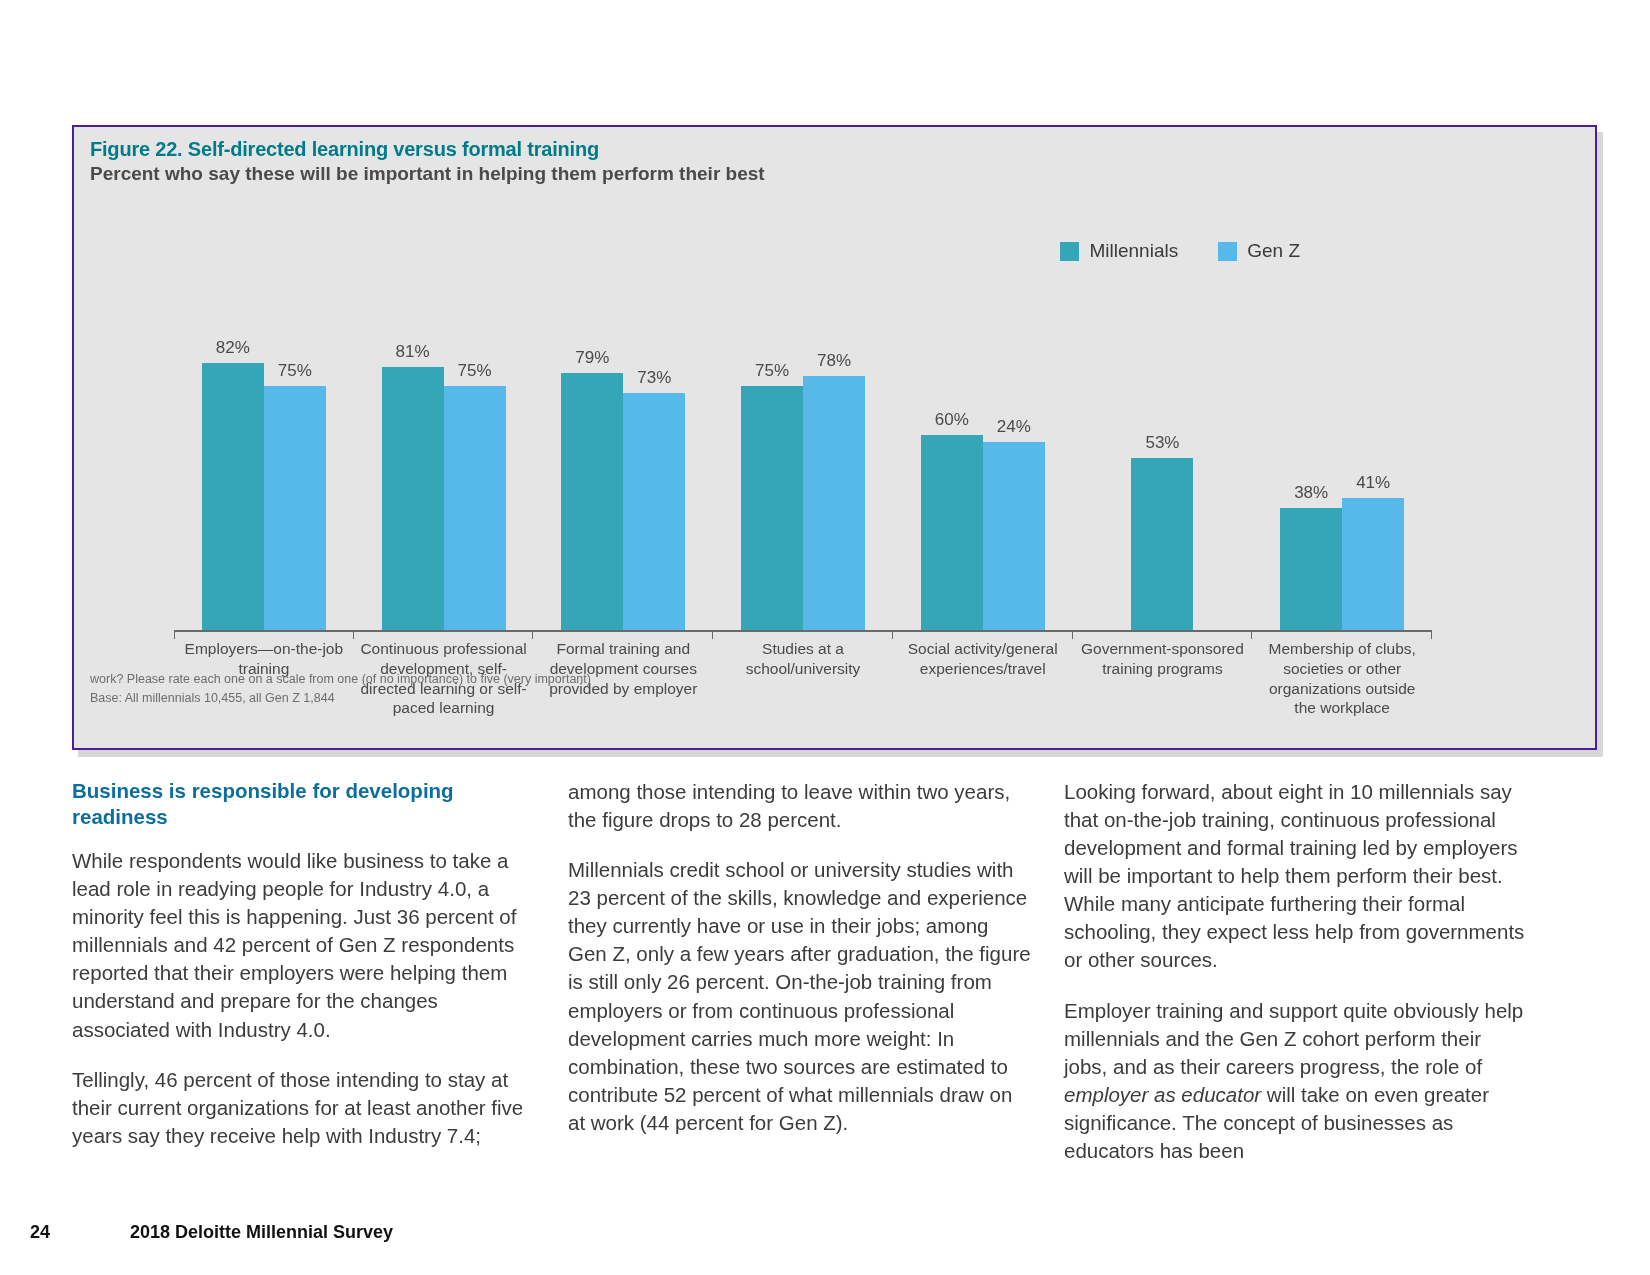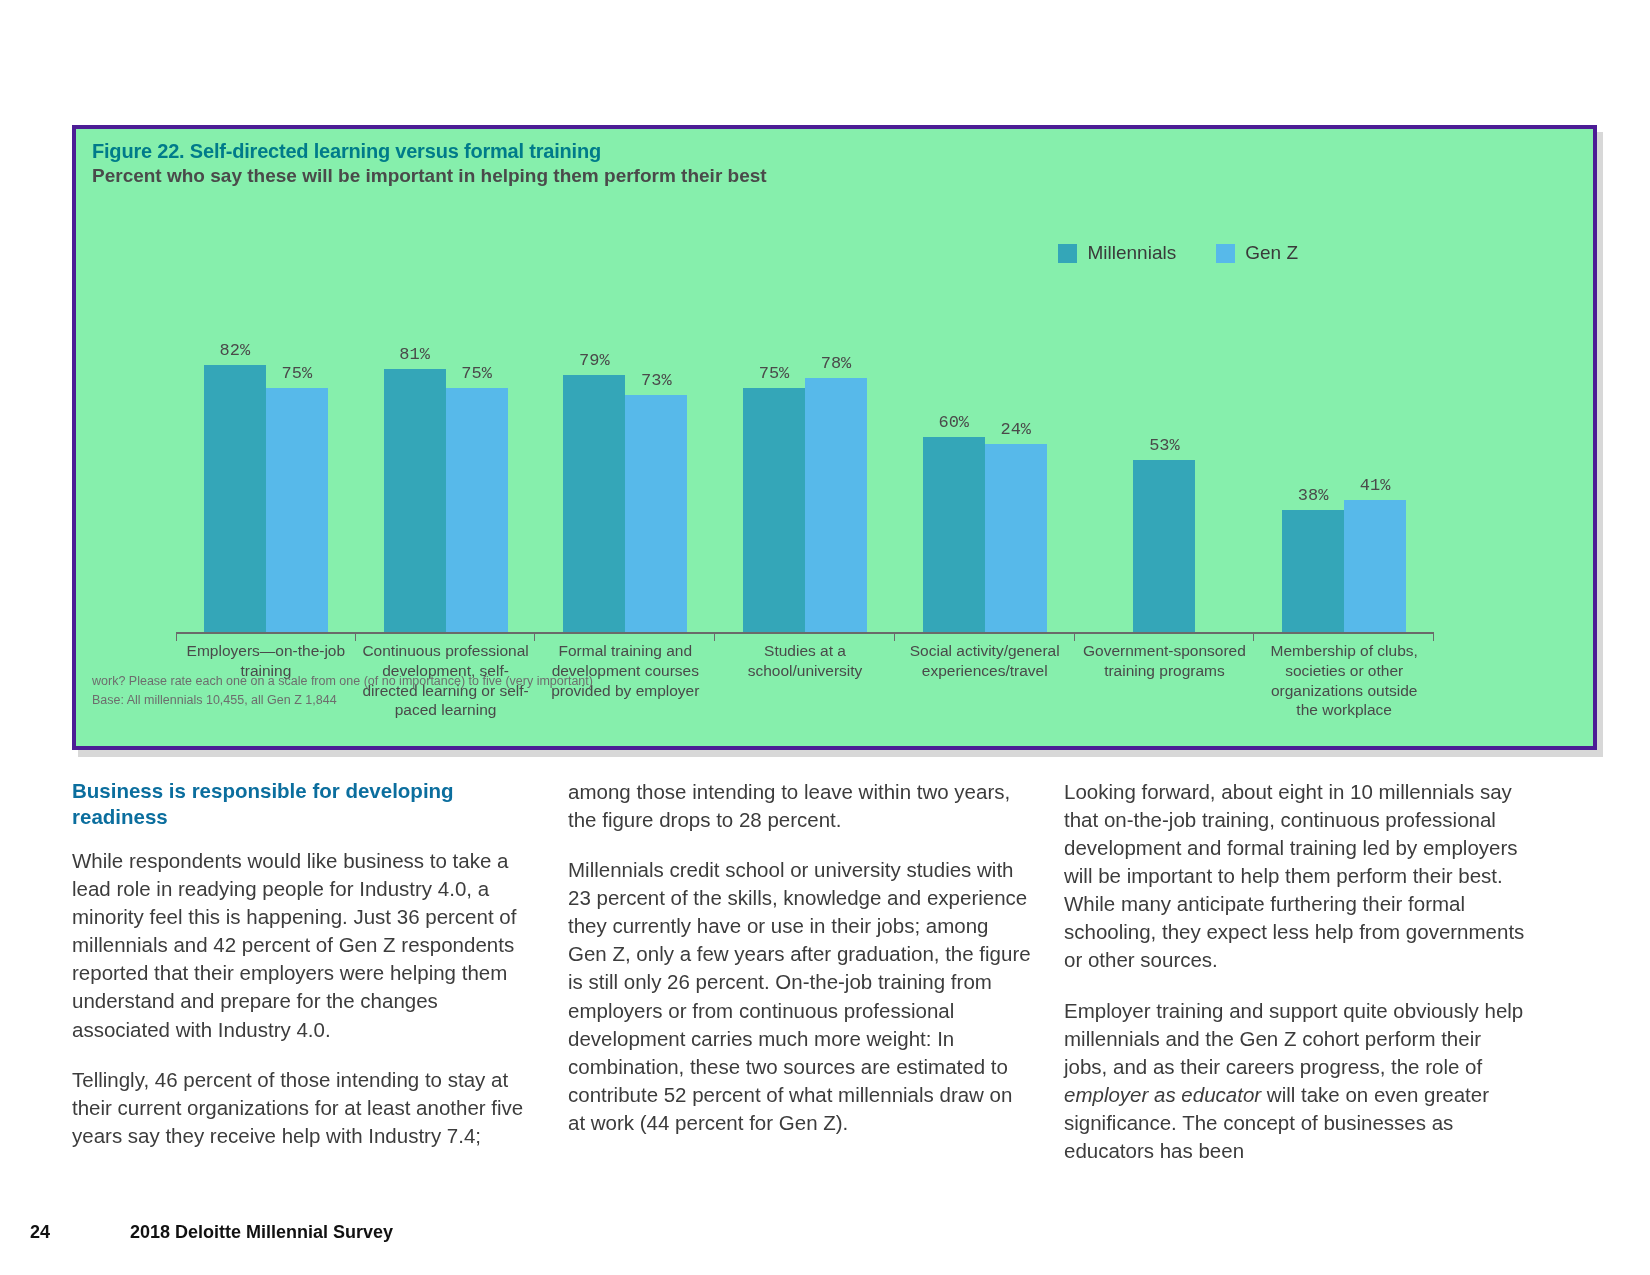--- a/index.html
+++ b/index.html
@@ -16,22 +16,22 @@
   .figure-shadow {
     position: absolute;
     left: 78px; top: 132px;
     width: 1525px; height: 625px;
     background: #d8d8d8;
   }
   .figure-panel {
     position: absolute;
     left: 72px; top: 125px;
     width: 1525px; height: 625px;
-    background: #86efac;
-    border: 4px solid #4c1d95;
+    background: #e5e5e5;
+    border: 2px solid #4c1d95;
     padding-left: 36px;
   }
   .fig-title {
     position: absolute; left: 16px; top: 11px;
     font-size: 20px; font-weight: bold; color: #007b8a;
     letter-spacing: -0.2px;
   }
   .fig-subtitle {
     position: absolute; left: 16px; top: 36px;
     font-size: 19px; color: #4a4a4a; font-weight: bold;
@@ -52,21 +52,20 @@
     left: 100px; top: 85px;
     width: 1258px; height: 420px;
   }
   .axis-line {
     position: absolute; left: 0; bottom: 0;
     width: 100%; height: 2px; background: #6a6a6a;
   }
   .groups {
     position: absolute; left: 0; top: 0; right: 0; bottom: 0;
     display: flex;
-    font-family: Liberation Mono, monospace;
   }
   .group {
     flex: 1 1 0;
     position: relative;
     display: flex; align-items: flex-end; justify-content: center;
     gap: 0;
   }
   .group::after {
     content: "";
     position: absolute; right: 0; bottom: -7px;

